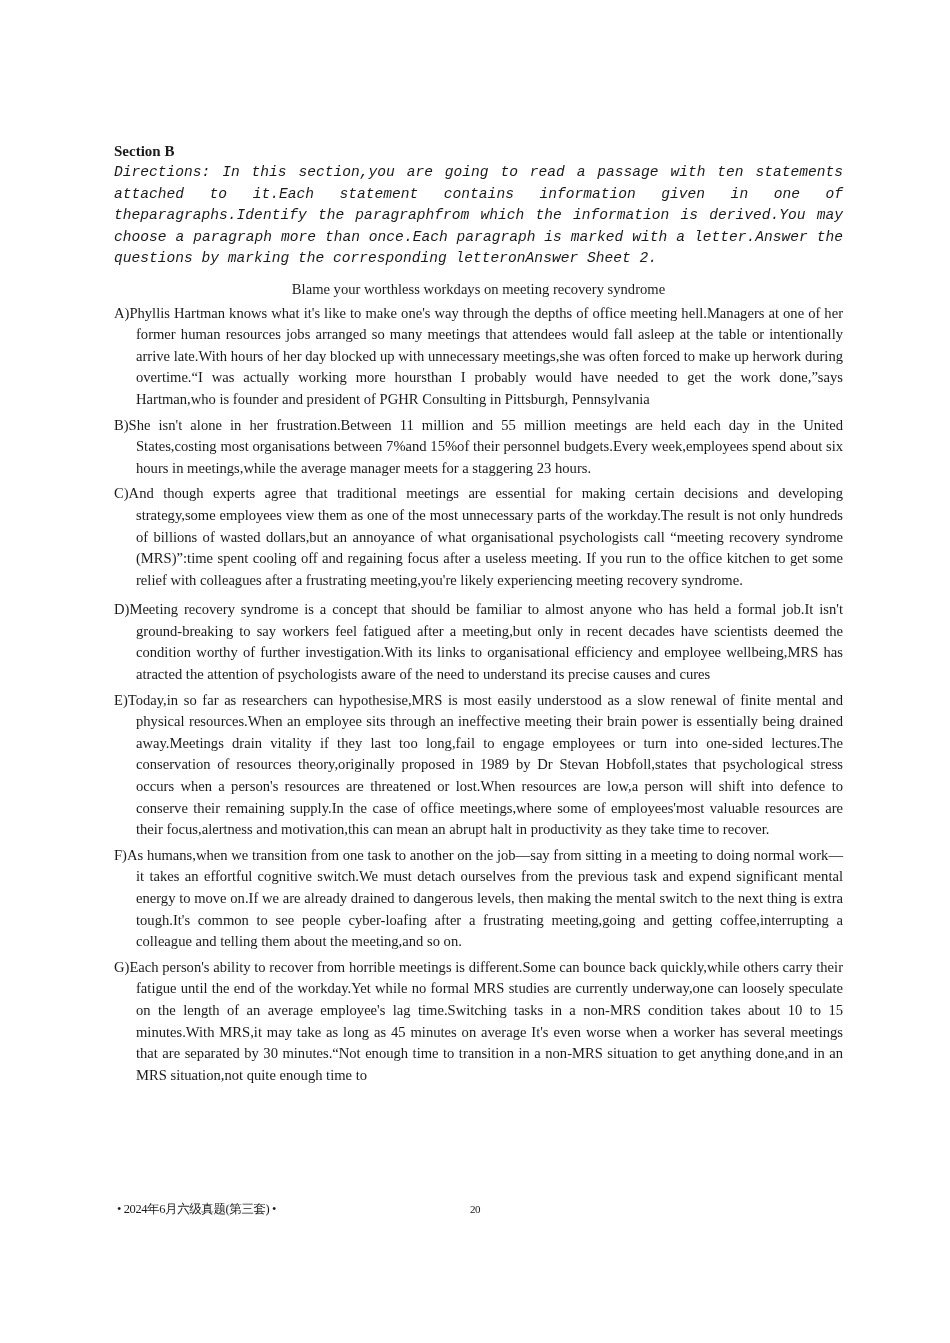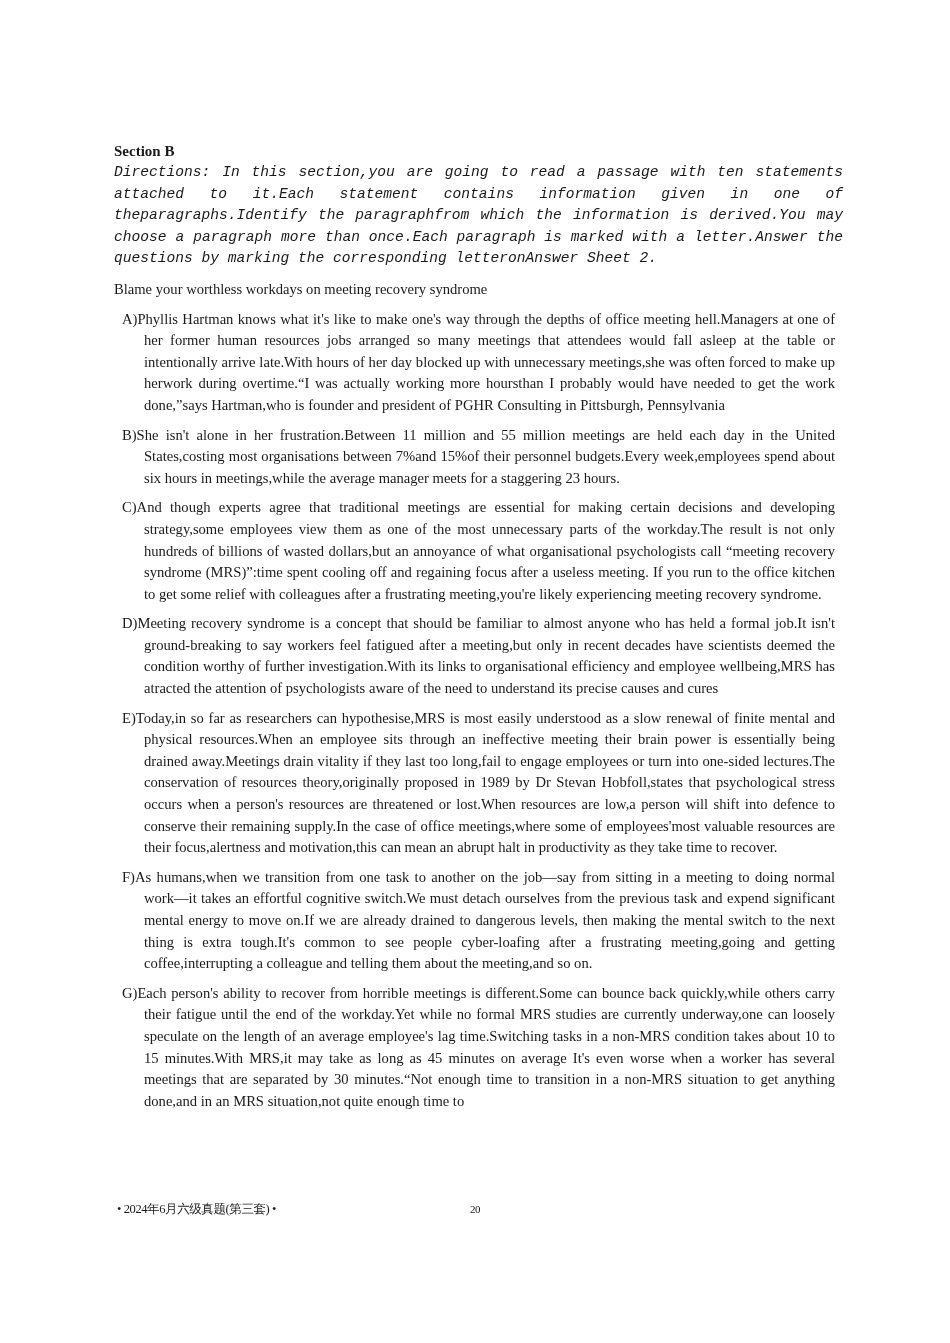--- a/index.html
+++ b/index.html
@@ -7,25 +7,25 @@
       width: 950px; height: 1343px; position: relative; overflow: hidden;
       font-family: "Liberation Serif", "DejaVu Serif", serif;
       color: #1a1a1a;
     }
     .page {
       position: absolute; left: 114px; top: 141px; width: 729px;
       font-size: 14.6px; line-height: 21.6px;
     }
     .section-title { font-weight: bold; font-size: 15px; line-height: 21px; }
     .directions { font-style: italic; text-align: justify; text-align-last: left; font-family: Liberation Mono, monospace; }
-    .passage-title { text-align: left; margin-top: 9px; margin-bottom: 2px; padding-left: 0; }
+    .passage-title { text-align: center; margin-top: 9px; margin-bottom: 2px; padding-left: 0; }
     .para {
       text-align: justify; text-align-last: left;
       padding-left: 22px; text-indent: -22px;
-      margin: 8px;
+      margin: 0;
     }
     .para + .para { margin-top: 4px; }
     .para.gap { margin-top: 8px; }
     .para .letter { }
     .footer {
       position: absolute; top: 1201px; left: 117px; width: 400px;
       font-size: 12.5px; letter-spacing: -0.4px;
     }
     .footer .label { display: inline-block; text-align: center; }
     .pagenum { position: absolute; top: 1203px; left: 470px; font-size: 11px; letter-spacing: -0.5px; }

